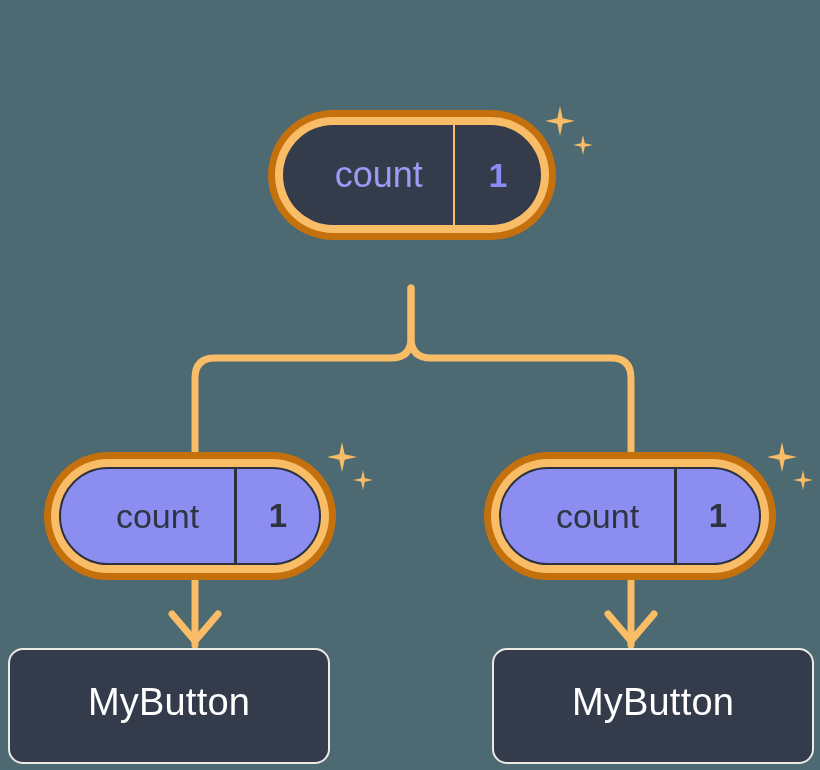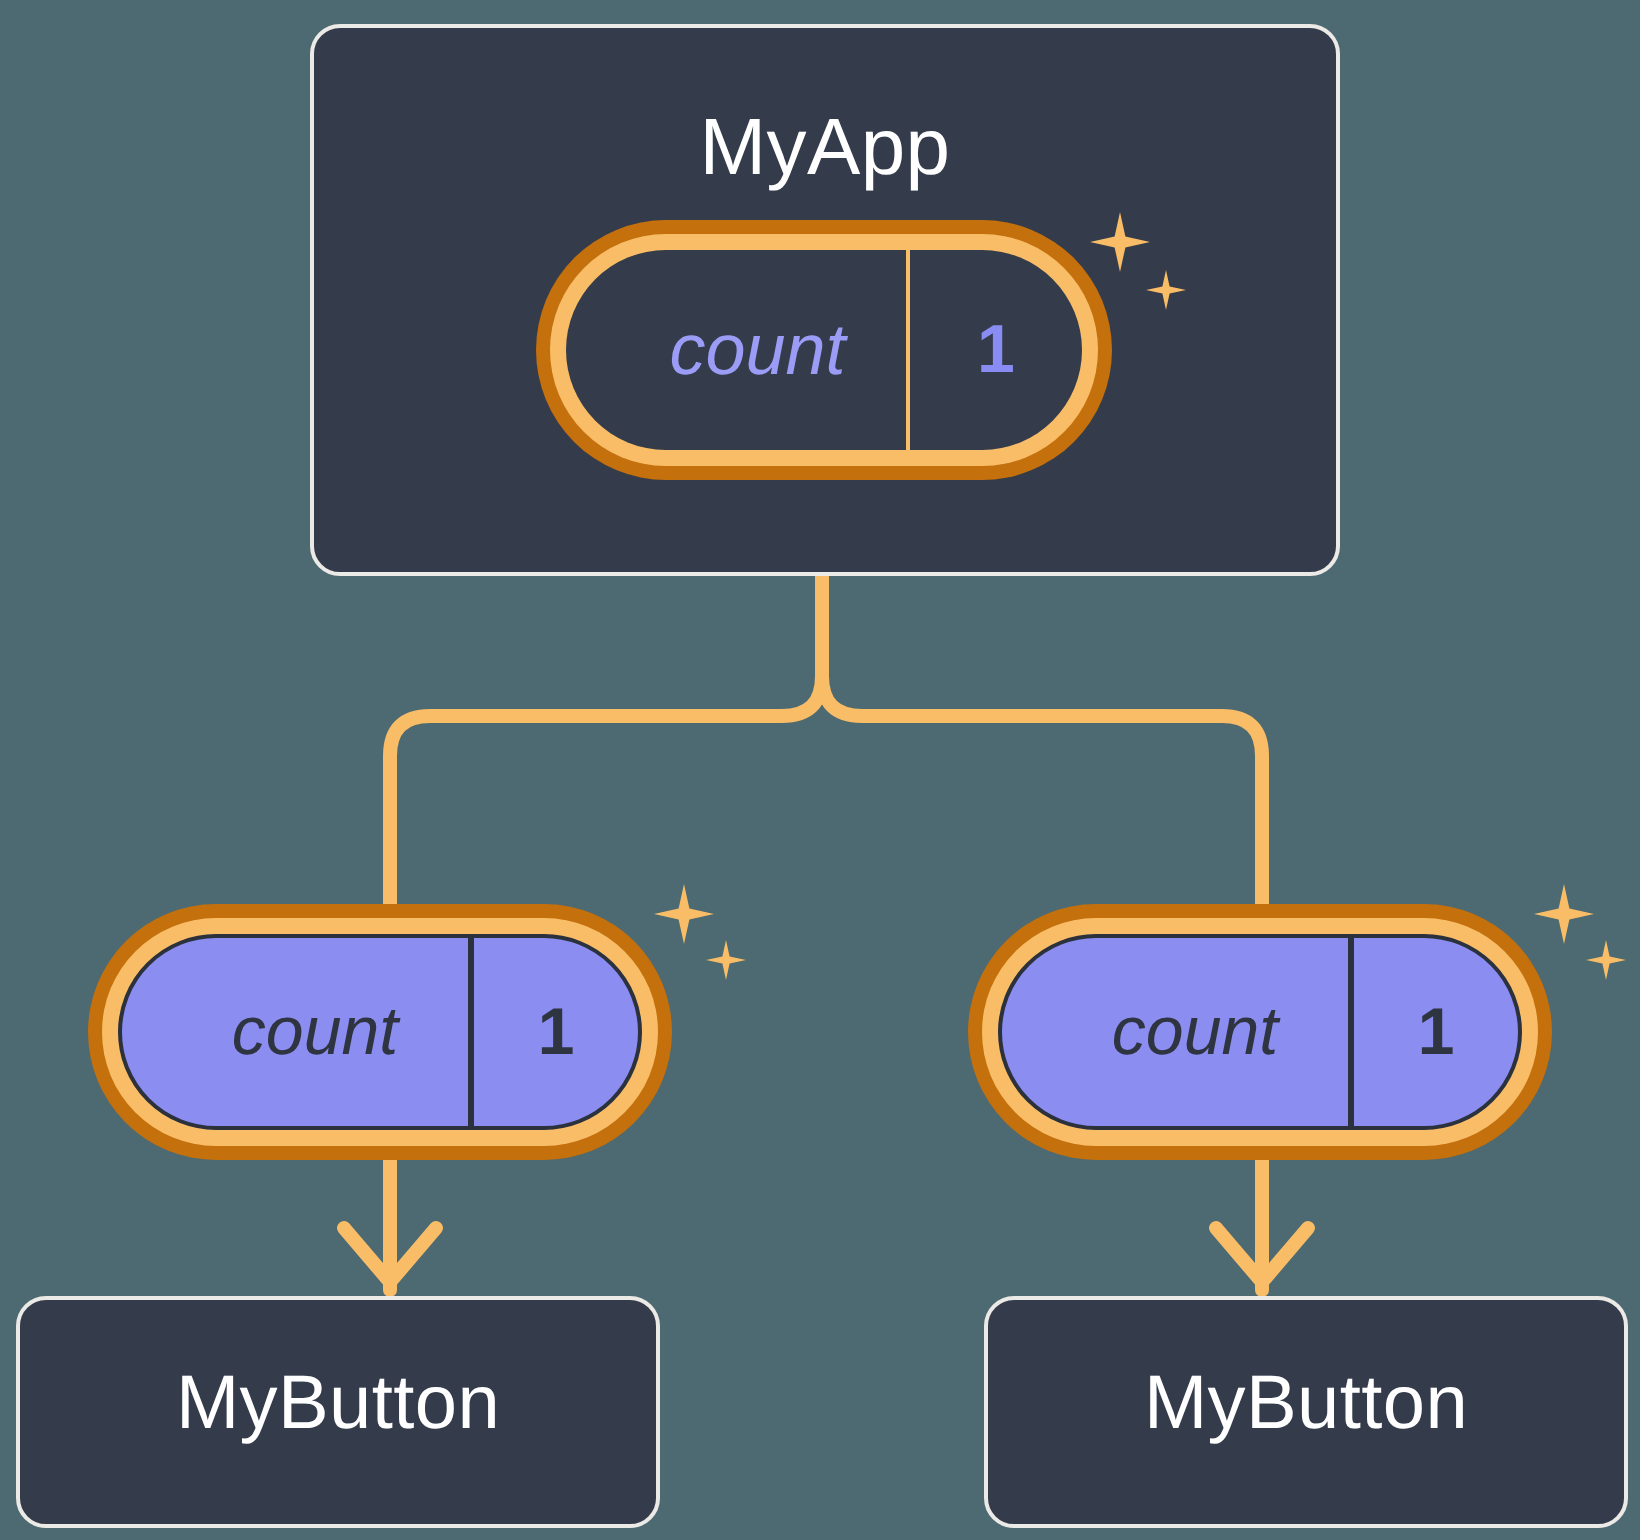--- a/index.html
+++ b/index.html
@@ -50,21 +50,21 @@
     flex:1;
     border-radius:999px;
     display:flex;align-items:stretch;
     box-sizing:border-box;
     overflow:hidden;
   }
   .pill-key,.pill-val{
     display:flex;align-items:center;justify-content:center;
     box-sizing:border-box;
   }
-  .pill-key{flex:1 1 auto;font-style:italic;}
+  .pill-key{flex:1 1 auto;}
   .pill-val{flex:0 0 auto;font-weight:700;}
 
   
   .pill.dark .pill-inner{background:#343b4b;}
   .pill.dark .pill-key{color:#9a9cf5;font-weight:400;}
   .pill.dark .pill-val{color:#898cf2;}
   .pill.dark .pill-divider{background:#f8bd66;width:2.5px;}
 
   
   .pill.purple .pill-inner{background:#8b8df0;border:2.5px solid #2b313d;}
@@ -96,23 +96,20 @@
     <path d="M 411 288 L 411 338 Q 411 358 391 358 L 215 358 Q 195 358 195 378 L 195 470" fill="none" stroke="#f8bd66" stroke-width="7" stroke-linecap="round"></path>
     <path d="M 411 288 L 411 338 Q 411 358 431 358 L 611 358 Q 631 358 631 378 L 631 470" fill="none" stroke="#f8bd66" stroke-width="7" stroke-linecap="round"></path>
 
     <path d="M 195 566 L 195 645" fill="none" stroke="#f8bd66" stroke-width="7" stroke-linecap="round"></path>
     <path d="M 172 614 L 195 641 L 218 614" fill="none" stroke="#f8bd66" stroke-width="7" stroke-linecap="round" stroke-linejoin="round"></path>
 
     <path d="M 631 566 L 631 645" fill="none" stroke="#f8bd66" stroke-width="7" stroke-linecap="round"></path>
     <path d="M 608 614 L 631 641 L 654 614" fill="none" stroke="#f8bd66" stroke-width="7" stroke-linecap="round" stroke-linejoin="round"></path>
   </svg>
 
-  <div class="card" style="left:155px;top:12px;width:515px;height:276px;">
-    <div class="card-title" style="top:38px;font-size:40px;">MyApp</div>
-  </div>
 
   <div class="pill dark" style="left:268px;top:110px;width:288px;height:130px;">
     <div class="pill-mid">
       <div class="pill-inner">
         <div class="pill-key" style="font-size:36px;padding-left:22px;">count</div>
         <div class="pill-divider"></div>
         <div class="pill-val" style="font-size:34px;width:86px;">1</div>
       </div>
     </div>
   </div>

